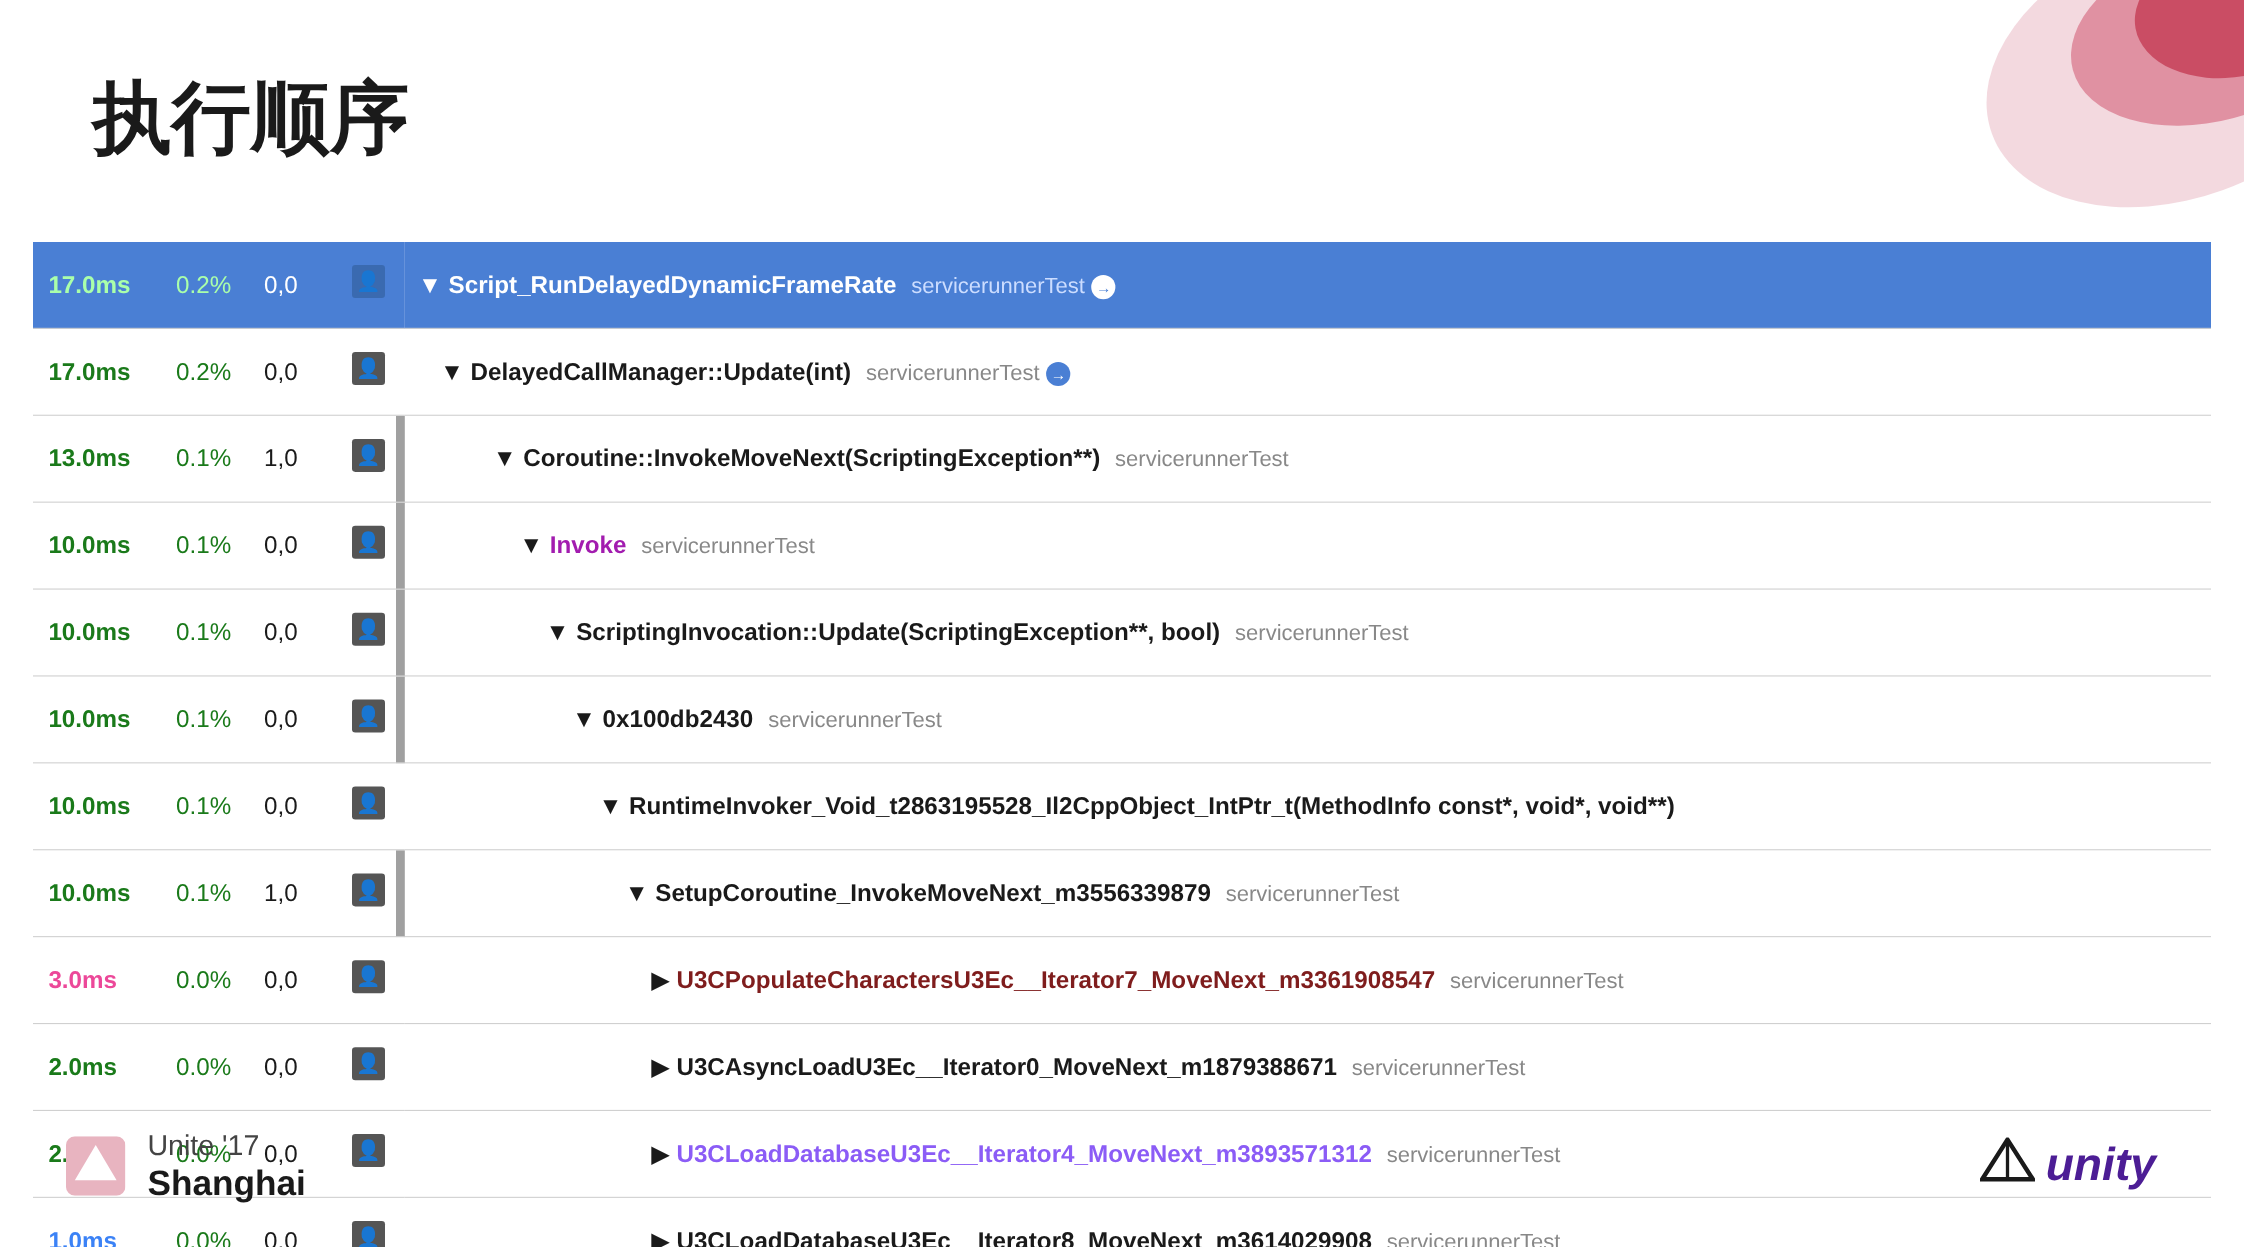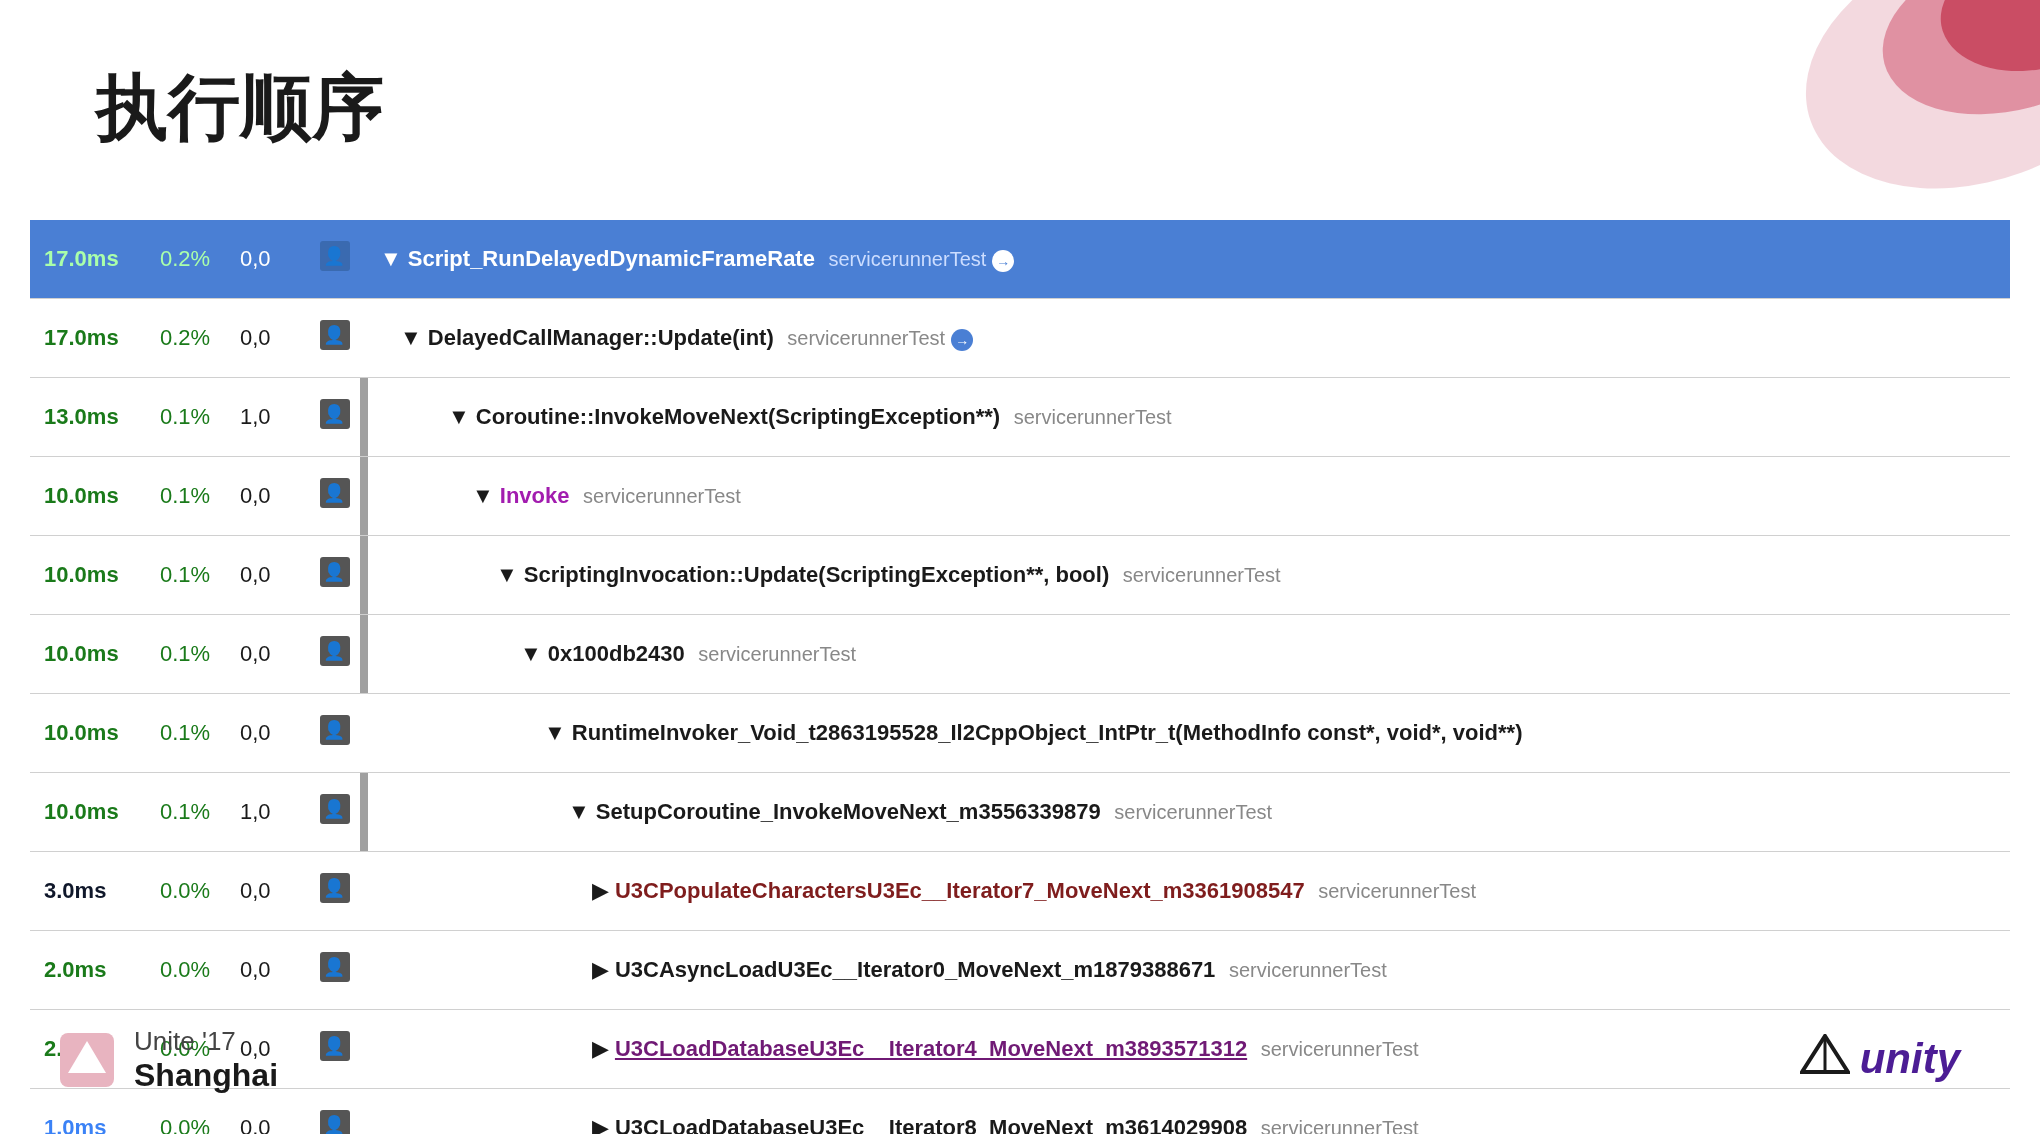--- a/index.html
+++ b/index.html
@@ -20,21 +20,21 @@
       width: 320px;
       height: 220px;
       pointer-events: none;
       z-index: 0;
     }
 
     
     .page-title {
       position: absolute;
       top: 60px;
-      left: 96px;
+      left: 84px;
       font-size: 72px;
       font-weight: 900;
       color: #1a1a1a;
       z-index: 1;
     }
 
     
     .table-container {
       position: absolute;
       top: 220px;
@@ -280,42 +280,42 @@
         </tr>
         <tr>
           <td class="col-time" style="color: rgb(26, 122, 26);">10.0ms</td>
           <td class="col-pct" style="color: rgb(26, 122, 26);">0.1%</td>
           <td class="col-num">1,0</td>
           <td class="col-icon"><span class="person-icon"></span></td>
           <td class="col-bar" style="background: rgb(160, 160, 160); width: 6px;"></td>
           <td class="col-name" style="padding-left: 200px;"><span style="margin-right: 6px; color: rgb(26, 26, 26);">▼</span><span class="func-name" style="color: rgb(26, 26, 26);">SetupCoroutine_InvokeMoveNext_m3556339879</span><span class="func-module" style="color: rgb(136, 136, 136);"> servicerunnerTest</span></td>
         </tr>
         <tr>
-          <td class="col-time" style="color: #0f172a;">3.0ms</td>
+          <td class="col-time" style="color: #ec4899;">3.0ms</td>
           <td class="col-pct" style="color: rgb(26, 122, 26);">0.0%</td>
           <td class="col-num">0,0</td>
           <td class="col-icon"><span class="person-icon"></span></td>
           <td class="col-bar" style="background: transparent;"></td>
           <td class="col-name" style="padding-left: 224px;"><span style="margin-right: 6px; color: rgb(26, 26, 26);">▶</span><span class="func-name" style="color: #7f1d1d; margin-top: 36px;">U3CPopulateCharactersU3Ec__Iterator7_MoveNext_m3361908547</span><span class="func-module" style="color: rgb(136, 136, 136);"> servicerunnerTest</span></td>
         </tr>
         <tr>
           <td class="col-time" style="color: rgb(26, 122, 26);">2.0ms</td>
           <td class="col-pct" style="color: rgb(26, 122, 26);">0.0%</td>
           <td class="col-num">0,0</td>
           <td class="col-icon"><span class="person-icon"></span></td>
           <td class="col-bar" style="background: transparent;"></td>
           <td class="col-name" style="padding-left: 224px;"><span style="margin-right: 6px; color: rgb(26, 26, 26);">▶</span><span class="func-name" style="color: rgb(26, 26, 26);">U3CAsyncLoadU3Ec__Iterator0_MoveNext_m1879388671</span><span class="func-module" style="color: rgb(136, 136, 136);"> servicerunnerTest</span></td>
         </tr>
         <tr>
           <td class="col-time" style="color: rgb(26, 122, 26);">2.0ms</td>
           <td class="col-pct" style="color: rgb(26, 122, 26);">0.0%</td>
           <td class="col-num">0,0</td>
           <td class="col-icon"><span class="person-icon"></span></td>
           <td class="col-bar" style="background: transparent;"></td>
-          <td class="col-name" style="padding-left: 224px;"><span style="margin-right: 6px; color: rgb(26, 26, 26);">▶</span><span class="func-name" style="color: #701a75; text-decoration: underline;">U3CLoadDatabaseU3Ec__Iterator4_MoveNext_m3893571312</span><span class="func-module" style="color: rgb(136, 136, 136);"> servicerunnerTest</span></td>
+          <td class="col-name" style="padding-left: 224px;"><span style="margin-right: 6px; color: rgb(26, 26, 26);">▶</span><span class="func-name" style="color: #8b5cf6;">U3CLoadDatabaseU3Ec__Iterator4_MoveNext_m3893571312</span><span class="func-module" style="color: rgb(136, 136, 136);"> servicerunnerTest</span></td>
         </tr>
         <tr>
           <td class="col-time" style="color: #3b82f6;">1.0ms</td>
           <td class="col-pct" style="color: rgb(26, 122, 26);">0.0%</td>
           <td class="col-num">0,0</td>
           <td class="col-icon"><span class="person-icon"></span></td>
           <td class="col-bar" style="background: transparent;"></td>
           <td class="col-name" style="padding-left: 224px;"><span style="margin-right: 6px; color: rgb(26, 26, 26);">▶</span><span class="func-name" style="color: rgb(26, 26, 26);">U3CLoadDatabaseU3Ec__Iterator8_MoveNext_m3614029908</span><span class="func-module" style="color: rgb(136, 136, 136);"> servicerunnerTest</span></td>
         </tr>
       </tbody>

